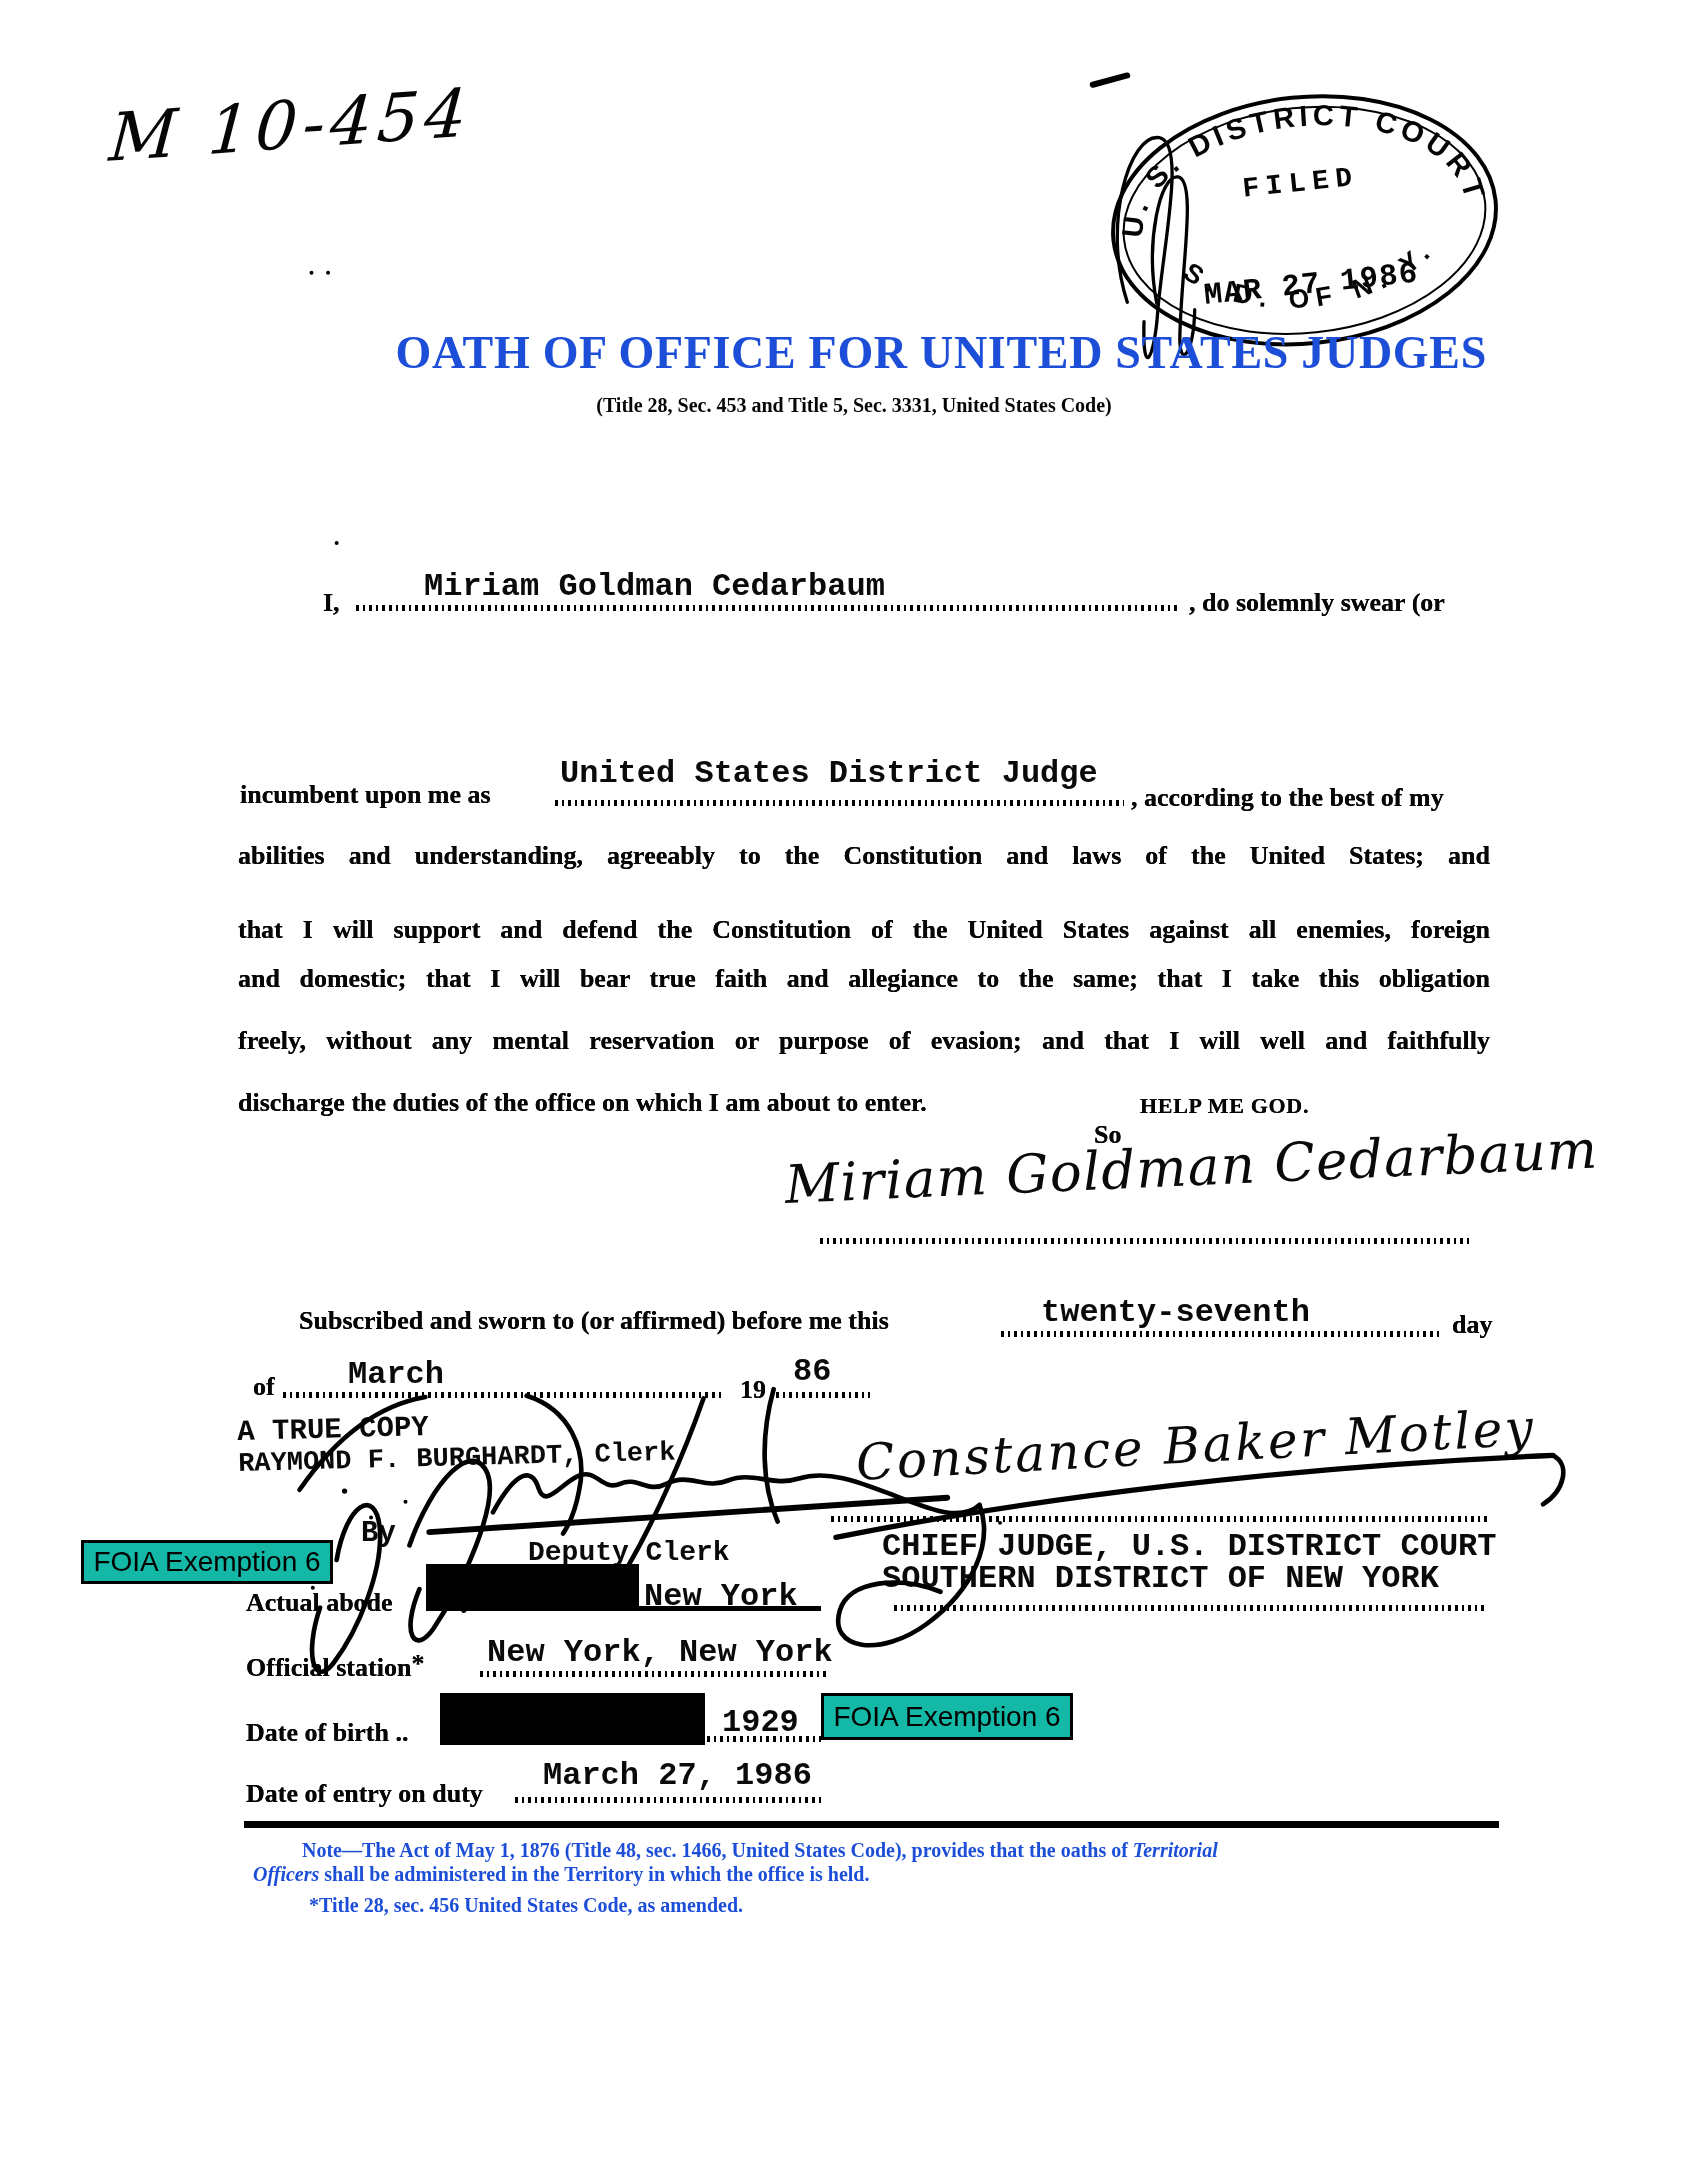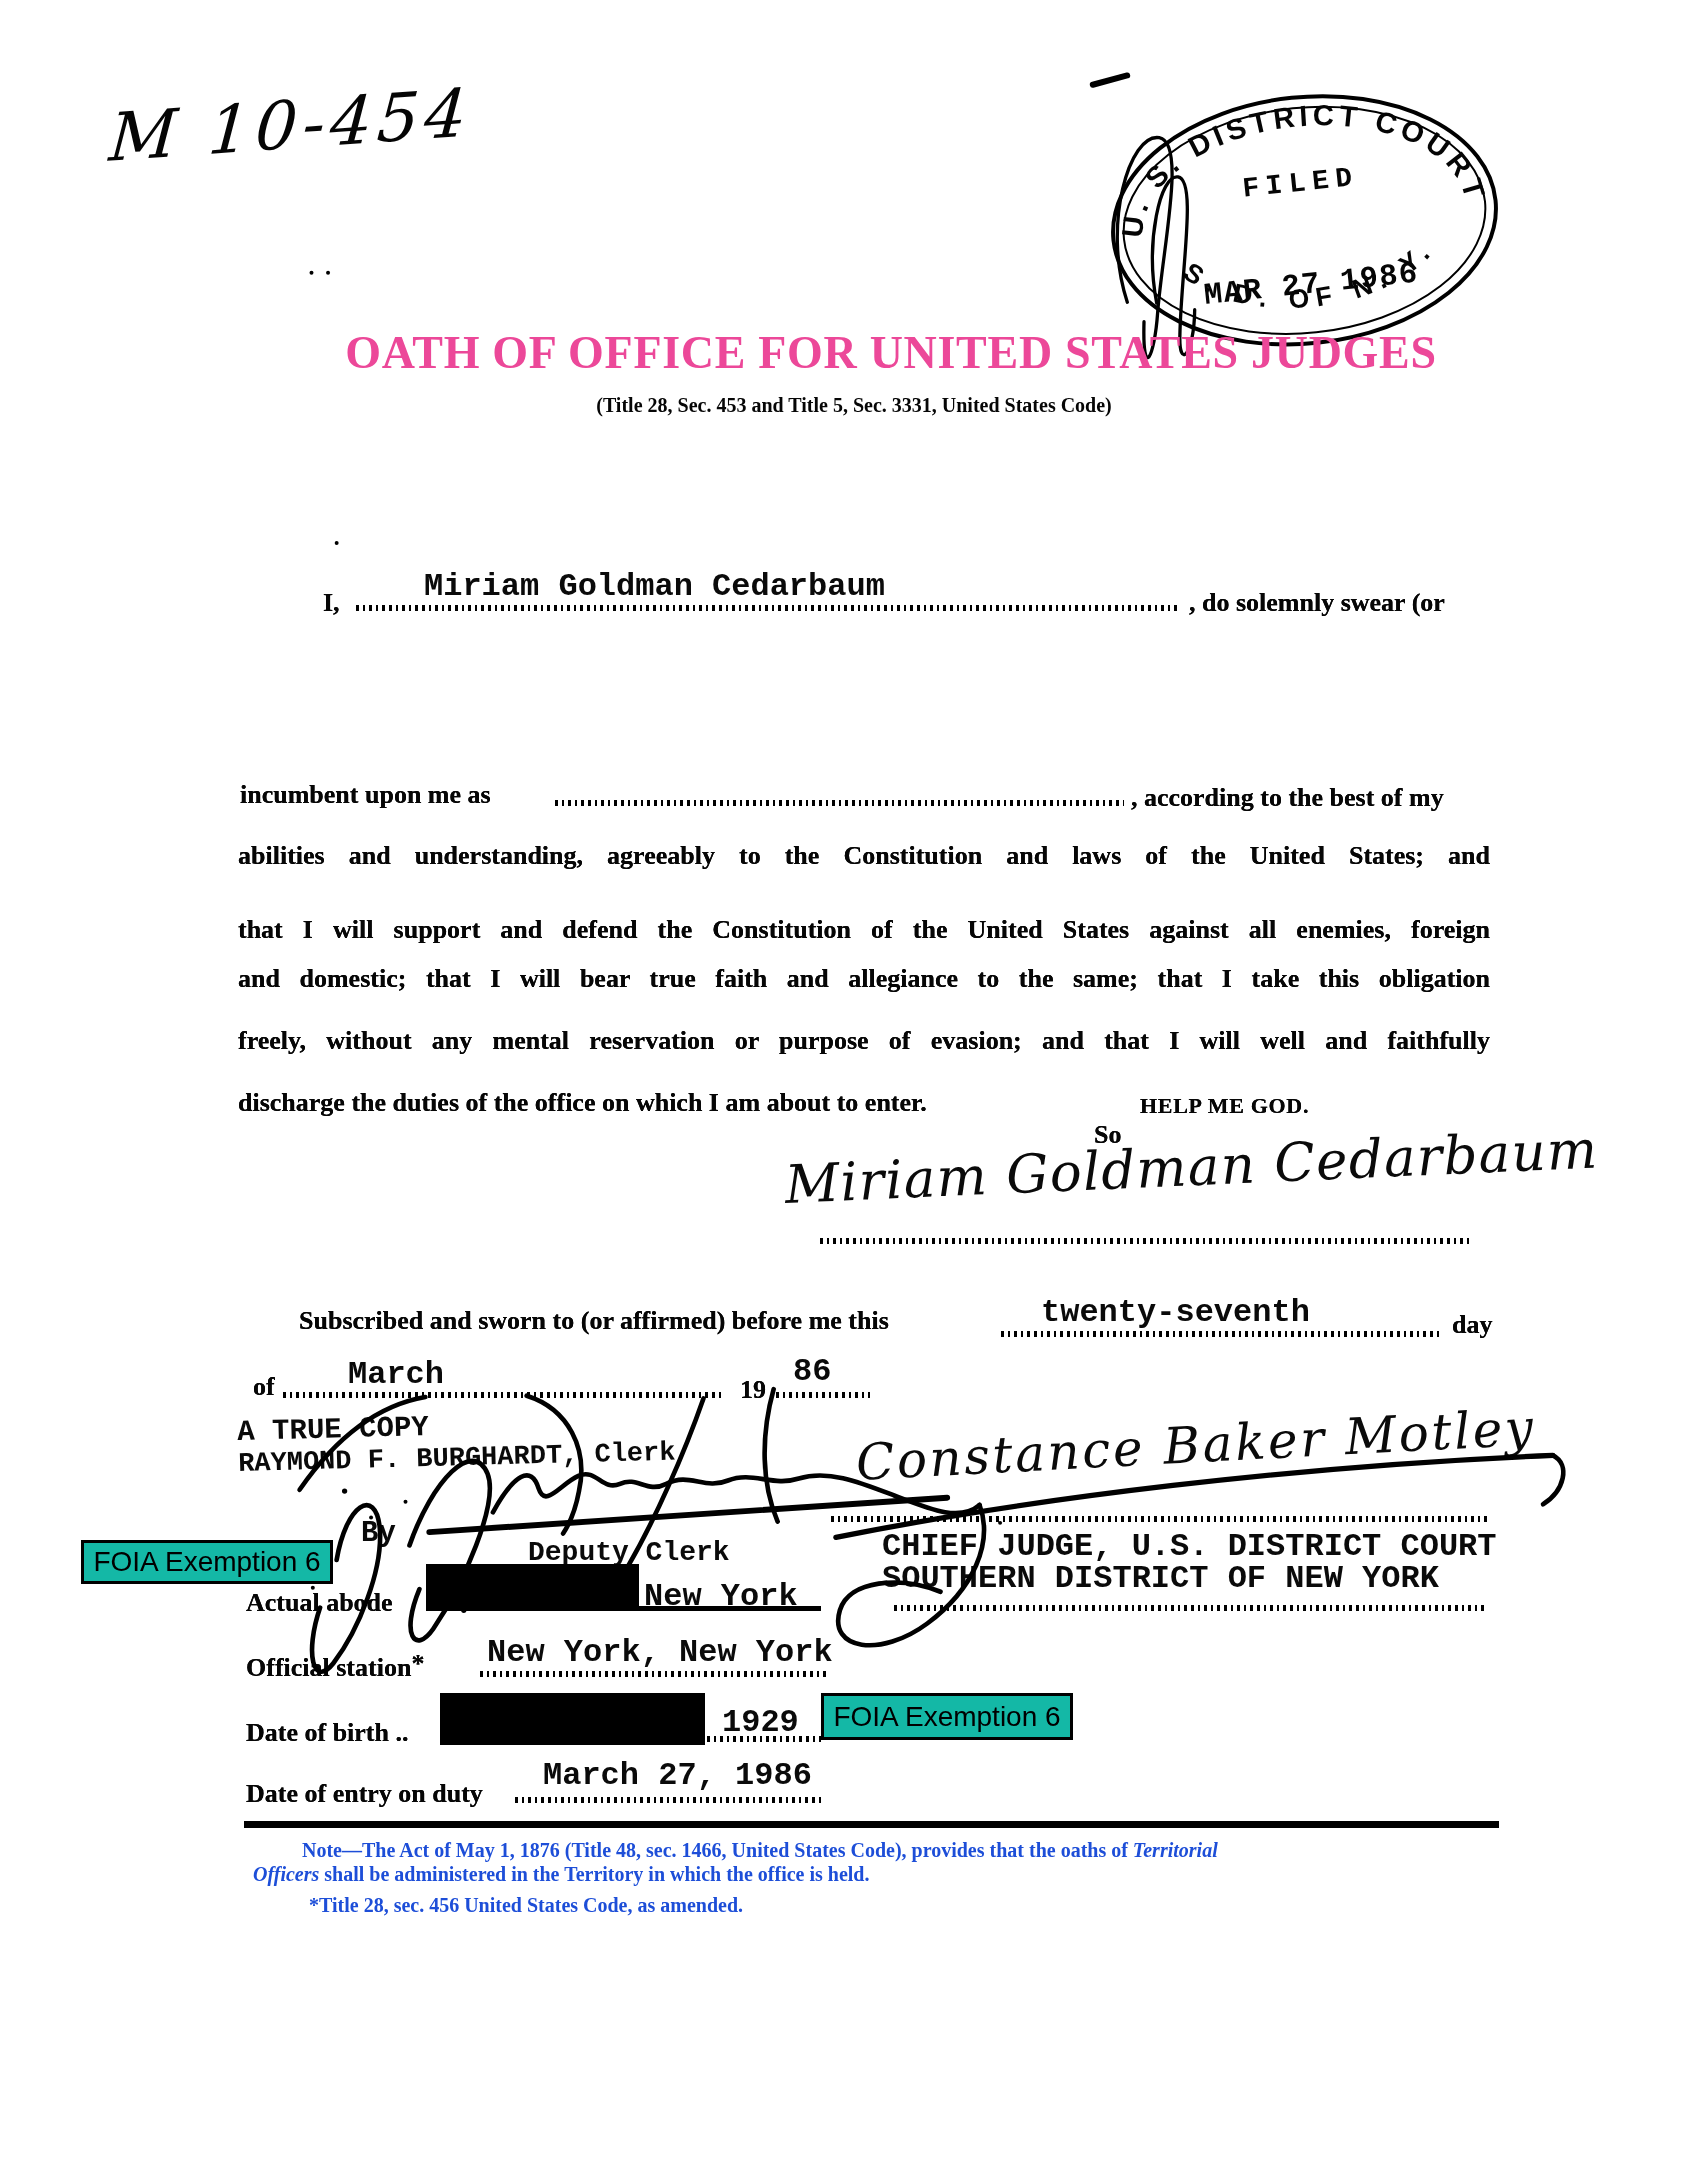--- a/index.html
+++ b/index.html
@@ -19,22 +19,22 @@
   .solid{position:absolute;background:#000;}
   .redact{position:absolute;background:#000;}
   .foia{position:absolute;border:3.3px solid #000;background:#14b8a6;display:flex;align-items:center;justify-content:center;
         font:28px/1 "Liberation Sans",sans-serif;color:#000;white-space:nowrap;}
   .sig{position:absolute;font:italic 53px/1 "DejaVu Serif",serif;color:#0a0a0a;white-space:nowrap;
        transform-origin:left center;letter-spacing:1.3px;}
   .hand{position:absolute;font:italic 66px/1 "DejaVu Serif",serif;color:#050505;white-space:nowrap;
         transform:rotate(-4deg) skewX(-8deg);letter-spacing:5.3px;}
   .note{position:absolute;font:bold 20px/1.2 "Liberation Serif",serif;color:#1d4ed8;white-space:nowrap;}
   .note i{font-style:italic;}
-  .titleTx{position:absolute;font:bold 46px/1 "Liberation Serif",serif;letter-spacing:0.7px;color:#ec4899;
-           text-align:center;white-space:nowrap;}
+  .titleTx{position:absolute;font:bold 46px/1 "Liberation Serif",serif;letter-spacing:0.7px;color:#1d4ed8;
+           text-align:right;white-space:nowrap;}
   .subTx{position:absolute;font:bold 20px/1 "Liberation Serif",serif;color:#060606;text-align:center;white-space:nowrap;}
   .smallcaps{font-size:22px;letter-spacing:0.7px;}
   svg{position:absolute;overflow:visible;}
   .ink{stroke:#000;fill:none;stroke-linecap:round;stroke-linejoin:round;}
 </style>
 </head>
 <body>
 
 <div class="page">
 
@@ -64,20 +64,21 @@
   <div class="titleTx" style="left:295px;top:330px;width:1192px;">OATH OF OFFICE FOR UNITED STATES JUDGES</div>
   <div class="subTx" style="left:258px;top:395px;width:1192px;">(Title 28, Sec. 453 and Title 5, Sec. 3331, United States Code)</div>
 
   <span class="form abs" style="left:323px;top:588px;">I,</span>
   <span class="typed abs" style="left:424px;top:571px;">Miriam Goldman Cedarbaum</span>
   <div class="dots" style="left:356px;top:605px;width:824px;"></div>
   <span class="form abs" style="left:1189px;top:588px;">, do solemnly swear (or</span>
 
 
   <span class="form abs" style="left:240px;top:780px;">incumbent upon me as</span>
+  <span class="typed abs" style="left:560px;top:758px;">United States District Judge</span>
   <div class="dots" style="left:555px;top:800px;width:569px;"></div>
   <span class="form abs" style="left:1131px;top:783px;">, according to the best of my</span>
 
   <div class="oline" style="top:916px;">that I will support and defend the Constitution of the United States against all enemies, foreign</div>
   <div class="oline" style="top:842px;">abilities and understanding, agreeably to the Constitution and laws of the United States; and</div>
   <div class="oline" style="top:965px;">and domestic; that I will bear true faith and allegiance to the same; that I take this obligation</div>
   <div class="oline" style="top:1027px;">freely, without any mental reservation or purpose of evasion; and that I will well and faithfully</div>
 
   <span class="form abs" style="left:238px;top:1088px;">discharge the duties of the office on which I am about to enter.</span>
   <span class="form abs" style="left:1094px;top:1120px;">So</span>

